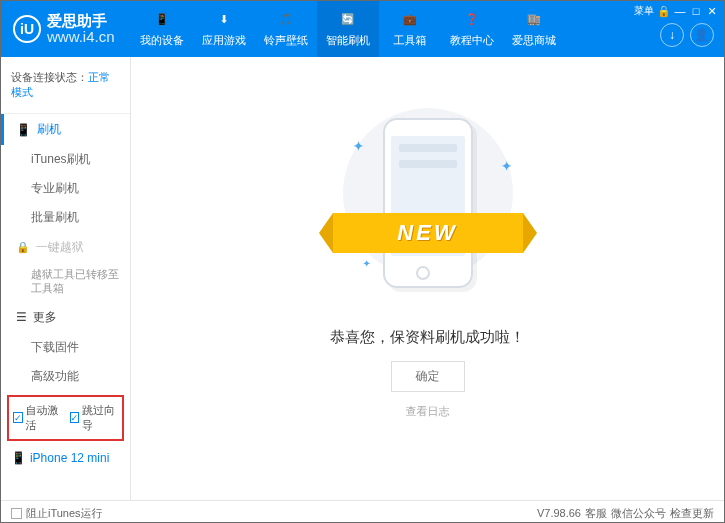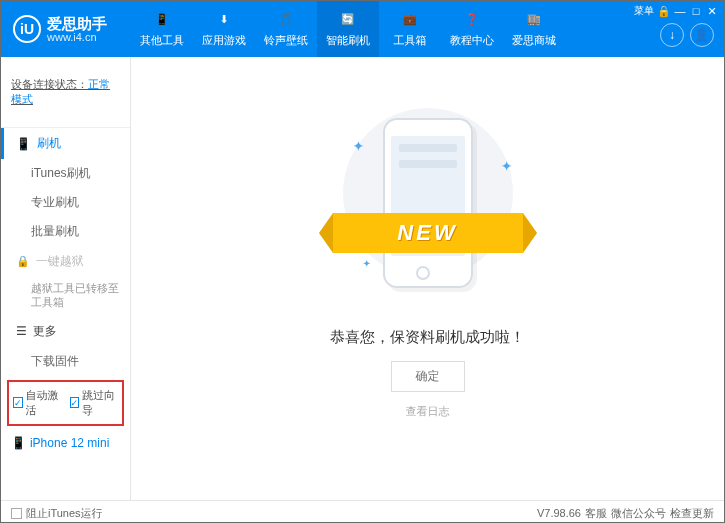--- a/index.html
+++ b/index.html
@@ -2,36 +2,36 @@
 <html><head>
 <meta charset="utf-8">
 <style>
 * { margin: 0; padding: 0; box-sizing: border-box; font-family: "Microsoft YaHei", Arial, sans-serif; }
 body { background: #fff; width: 725px; height: 523px; border: 1px solid #6a6a6a; overflow: hidden; position: relative; }
 
 .header { background: #0086f1; height: 56px; display: flex; align-items: center; color: #fff; position: relative; }
 .logo-area { display: flex; align-items: center; padding-left: 12px; width: 130px; }
 .logo-circle { width: 28px; height: 28px; border: 2px solid #fff; border-radius: 50%; display: flex; align-items: center; justify-content: center; font-weight: bold; font-size: 14px; margin-right: 6px; }
 .brand-text { font-size: 15px; font-weight: bold; line-height: 1; }
-.brand-url { font-size: 11px; opacity: 0.85; }
+.brand-url { font-size: 15px; opacity: 0.85; }
 
 .nav { display: flex; height: 100%; }
 .nav-item { width: 62px; height: 100%; display: flex; flex-direction: column; align-items: center; justify-content: center; font-size: 11px; cursor: pointer; gap: 4px; }
 .nav-item.active { background: #0077d8; }
 .nav-icon { width: 18px; height: 18px; display: flex; align-items: center; justify-content: center; }
 
 .win-controls { position: absolute; top: 4px; right: 6px; display: flex; gap: 4px; align-items: center; font-size: 11px; }
 .win-btn { width: 12px; height: 12px; cursor: pointer; display: flex; align-items: center; justify-content: center; color: #fff; }
 .circle-btns { position: absolute; right: 10px; top: 22px; display: flex; gap: 6px; }
 .circle-btn { width: 24px; height: 24px; border: 1.5px solid rgba(255,255,255,0.6); border-radius: 50%; display: flex; align-items: center; justify-content: center; cursor: pointer; color: #fff; font-size: 12px; }
 
 .body-row { display: flex; height: calc(100% - 56px - 22px); }
 
 .sidebar { width: 130px; border-right: 1px solid #e5e5e5; display: flex; flex-direction: column; font-size: 12px; color: #555; overflow: hidden; }
-.conn-status { padding: 20px 10px; font-size: 11px; color: #555; border-bottom: 1px solid #eee; text-decoration: underline; }
+.conn-status { padding: 13px 10px; font-size: 11px; color: #555; border-bottom: 1px solid #eee; }
 .conn-status .mode { color: #0086f1; }
 
 .side-section { }
 .side-header { display: flex; align-items: center; gap: 6px; padding: 7px 12px; font-size: 12px; color: #444; border-left: 3px solid transparent; cursor: pointer; }
 .side-header.blue { border-left-color: #0086f1; color: #0086f1; }
 .side-sub { padding: 6px 8px 6px 30px; font-size: 12px; color: #666; cursor: pointer; }
 .side-sub.active { background: #e9f4fe; color: #0086f1; }
 .side-note { padding: 4px 8px 6px 30px; font-size: 11px; color: #999; line-height: 1.3; }
 
 .side-checks { border: 2px solid #d33; margin: 4px 6px; padding: 6px 4px; display: flex; gap: 8px; align-items: center; font-size: 11px; color: #555; }
@@ -74,21 +74,21 @@
   <div class="logo-area">
     <div class="logo-circle">iU</div>
     <div>
       <div class="brand-text">爱思助手</div>
       <div class="brand-url">www.i4.cn</div>
     </div>
   </div>
   <div class="nav" id="nav">
       <div class="nav-item">
         <div class="nav-icon">📱</div>
-        <span>其他工具</span>
+        <span>我的设备</span>
       </div>
       <div class="nav-item">
         <div class="nav-icon">⬇</div>
         <span>应用游戏</span>
       </div>
       <div class="nav-item">
         <div class="nav-icon">🎵</div>
         <span>铃声壁纸</span>
       </div>
       <div class="nav-item active">
@@ -147,20 +147,21 @@
       <div class="side-note">越狱工具已转移至工具箱</div>
     </div>
 
     <div class="side-section">
       <div class="side-header">
         <span>☰</span>
         <span>更多</span>
       </div>
       <div id="more-items">
           <div class="side-sub">下载固件</div>
+          <div class="side-sub">高级功能</div>
         </div>
     </div>
 
     <div class="side-checks">
       <label class="chk">
         <span class="chk-box">✓</span>
         <span>自动激活</span>
       </label>
       <label class="chk">
         <span class="chk-box">✓</span>

